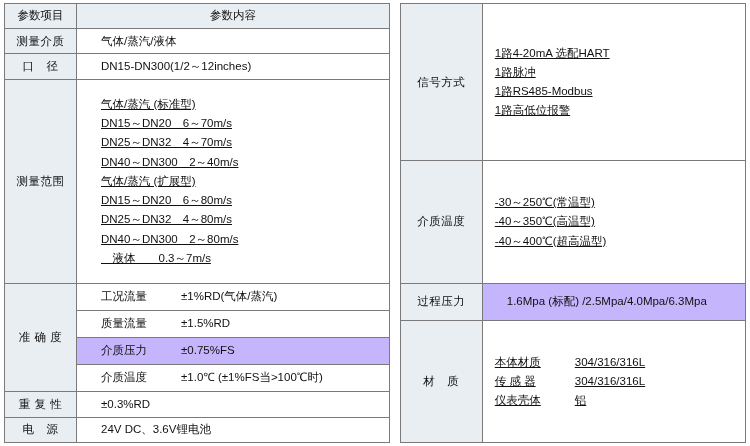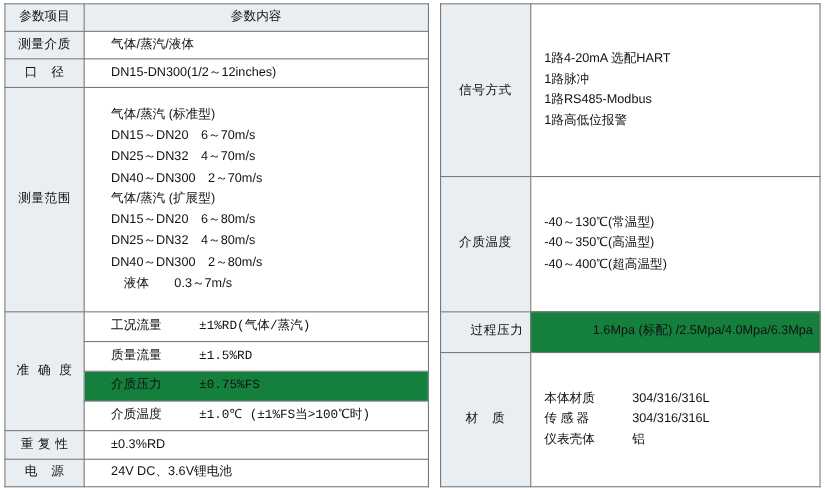--- a/index.html
+++ b/index.html
@@ -55,45 +55,44 @@
   }
   .plain {
     background: #ffffff;
   }
   .cellpad {
     padding-left: 24px;
   }
   .row-line {
     display: block;
     white-space: pre;
+    text-decoration: underline;
   }
   .val-group .row-line {
     padding: 1px 0;
   }
   .kv {
     display: flex;
   }
   .kv .k {
     min-width: 80px;
     display: inline-block;
   }
   .kv .v {
     display: inline-block;
   }
   .accur-row td {
     height: 22px;
-    font-family: Liberation Mono, monospace;
   }
   .hl {
-    background: #15803d;
+    background: #c4b5fd;
   }
   .tight td {
     padding-top: 1px;
     padding-bottom: 1px;
-    text-align: right;
   }
   .big-pad { padding: 4px 6px 4px 12px; }
 </style>
 </head>
 <body>
 
 <div class="page">
 
   <table class="tbl-left">
     <colgroup>
@@ -112,21 +111,21 @@
       <tr>
         <td class="label">口　径</td>
         <td class="plain cellpad">DN15-DN300(1/2～12inches)</td>
       </tr>
       <tr>
         <td class="label">测量范围</td>
         <td class="plain cellpad val-group">
           <span class="row-line">气体/蒸汽 (标准型)</span>
           <span class="row-line">DN15～DN20　6～70m/s</span>
           <span class="row-line">DN25～DN32　4～70m/s</span>
-          <span class="row-line">DN40～DN300　2～70m/s</span>
+          <span class="row-line">DN40～DN300　2～40m/s</span>
           <span class="row-line">气体/蒸汽 (扩展型)</span>
           <span class="row-line">DN15～DN20　6～80m/s</span>
           <span class="row-line">DN25～DN32　4～80m/s</span>
           <span class="row-line">DN40～DN300　2～80m/s</span>
           <span class="row-line">　液体　　0.3～7m/s</span>
         </td>
       </tr>
       <tr class="accur-row">
         <td class="label" rowspan="4">准 确 度</td>
         <td class="plain cellpad">
@@ -182,21 +181,21 @@
         <td class="plain big-pad val-group">
           <span class="row-line">1路4-20mA 选配HART</span>
           <span class="row-line">1路脉冲</span>
           <span class="row-line">1路RS485-Modbus</span>
           <span class="row-line">1路高低位报警</span>
         </td>
       </tr>
       <tr>
         <td class="label">介质温度</td>
         <td class="plain big-pad val-group">
-          <span class="row-line">-40～130℃(常温型)</span>
+          <span class="row-line">-30～250℃(常温型)</span>
           <span class="row-line">-40～350℃(高温型)</span>
           <span class="row-line">-40～400℃(超高温型)</span>
         </td>
       </tr>
       <tr class="tight">
         <td class="label">过程压力</td>
         <td class="hl cellpad">1.6Mpa (标配) /2.5Mpa/4.0Mpa/6.3Mpa</td>
       </tr>
       <tr>
         <td class="label">材　质</td>

